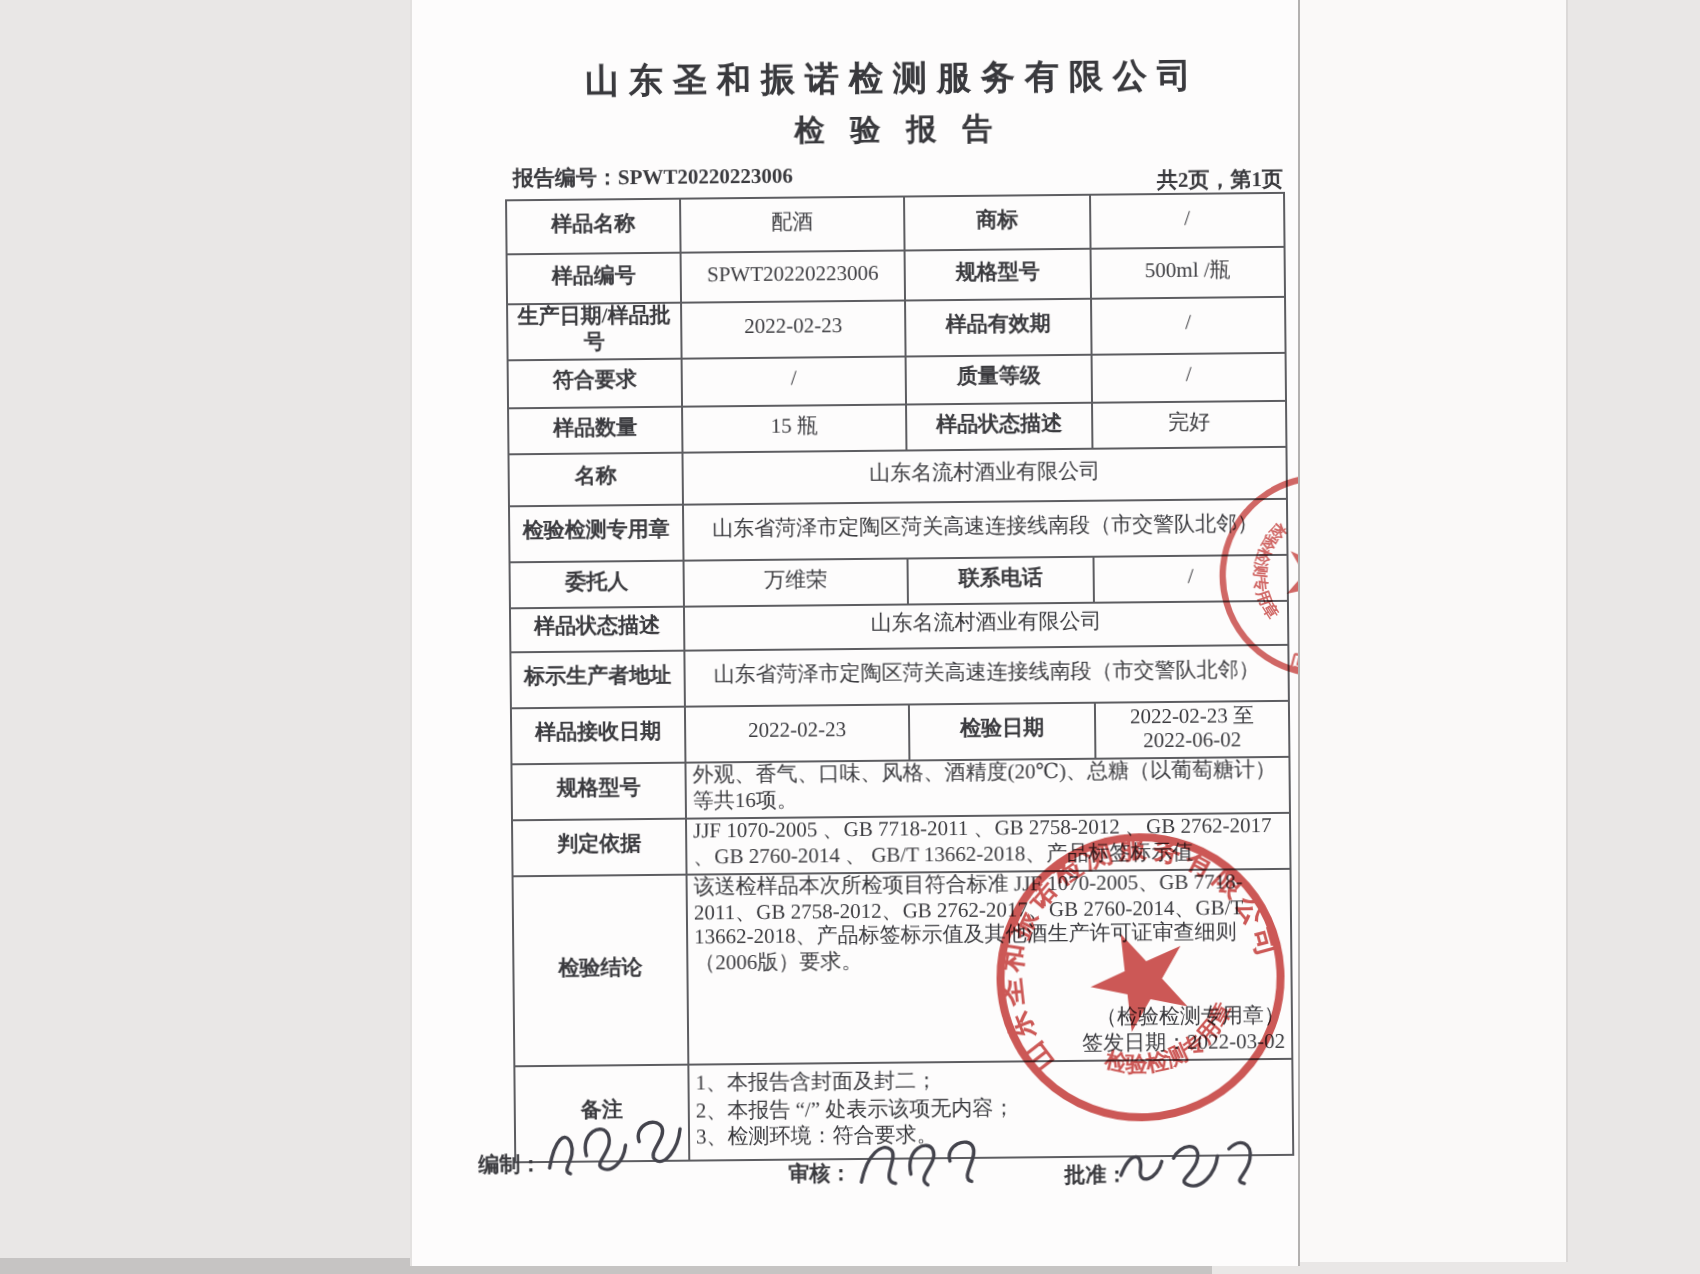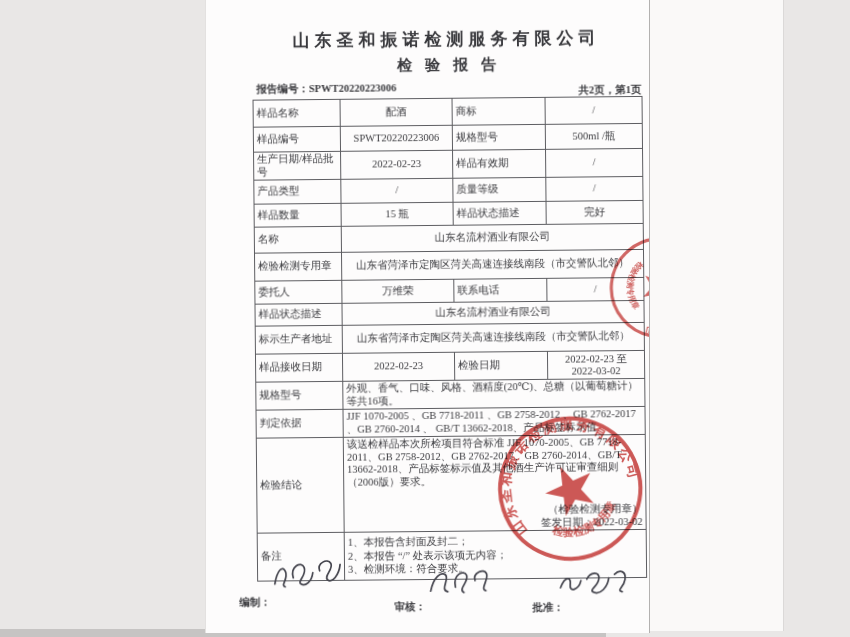--- a/index.html
+++ b/index.html
@@ -23,30 +23,30 @@
                 font-size:15px;font-weight:bold;letter-spacing:13px;text-indent:13px;color:#39393d;}
   .report-no{position:absolute;left:52px;top:81px;font-size:10.5px;font-weight:bold;}
   .page-info{position:absolute;left:48px;top:85px;width:389px;text-align:right;
              font-size:10.5px;font-weight:bold;}
 
   
   table.report{position:absolute;left:48px;top:98px;width:389px;border-collapse:collapse;
                table-layout:fixed;font-size:10.5px;color:#3b3b3f;}
   table.report td{border:1px solid #5d5d61;padding:1px 3px;vertical-align:middle;
                   overflow:hidden;line-height:12.5px;}
-  td.lab{text-align:left;}
+  td.lab{text-align:center;font-weight:bold;}
   td.val{text-align:center;}
   td.txt{text-align:left;vertical-align:top;padding:3px 6px;line-height:13px;}
   .two-line div{text-align:center;line-height:12px;}
   .seal-note-line{text-align:right;margin-top:16px;line-height:13px;}
   .issue-line{text-align:right;line-height:13px;}
   .note-line{line-height:13.5px;}
 
   
-  .sig-label{position:absolute;font-size:10.5px;font-weight:bold;color:#3b3b3f;margin-top:20px;}
+  .sig-label{position:absolute;font-size:10.5px;font-weight:bold;color:#3b3b3f;}
   .sig{position:absolute;}
   .sig svg path{fill:none;stroke:#43434c;stroke-width:1.7;stroke-linecap:round;}
 
   
   .stamp{position:absolute;mix-blend-mode:multiply;opacity:0.88;}
   .stamp svg{overflow:visible;}
   .stamp-big{left:282px;top:410px;width:160px;height:160px;transform:rotate(-24deg);}
   .stamp-edge{left:398px;top:234px;width:112px;height:112px;transform:rotate(96deg);opacity:0.8;}
   .stamp text{font-family:"Liberation Sans","DejaVu Sans",sans-serif;font-weight:bold;
               fill:#c5413e;}
@@ -86,21 +86,21 @@
           <td class="lab">规格型号</td>
           <td class="val">500ml /瓶</td>
         </tr>
         <tr style="height:25px">
           <td class="lab">生产日期/样品批号</td>
           <td class="val">2022-02-23</td>
           <td class="lab">样品有效期</td>
           <td class="val">/</td>
         </tr>
         <tr style="height:24px">
-          <td class="lab">产品类型</td>
+          <td class="lab">符合要求</td>
           <td class="val">/</td>
           <td class="lab">质量等级</td>
           <td class="val">/</td>
         </tr>
         <tr style="height:23px">
           <td class="lab">样品数量</td>
           <td class="val">15 瓶</td>
           <td class="lab">样品状态描述</td>
           <td class="val">完好</td>
         </tr>
@@ -125,21 +125,21 @@
         <tr style="height:28px">
           <td class="lab">标示生产者地址</td>
           <td class="val" colspan="3">山东省菏泽市定陶区菏关高速连接线南段（市交警队北邻）</td>
         </tr>
         <tr style="height:28px">
           <td class="lab">样品接收日期</td>
           <td class="val">2022-02-23</td>
           <td class="lab">检验日期</td>
           <td class="val two-line">
             <div>2022-02-23 至</div>
-            <div>2022-03-02</div>
+            <div>2022-06-02</div>
           </td>
         </tr>
         <tr style="height:26px">
           <td class="lab">规格型号</td>
           <td class="txt" colspan="3">外观、香气、口味、风格、酒精度(20℃)、总糖（以葡萄糖计）等共16项。</td>
         </tr>
         <tr style="height:27px">
           <td class="lab">判定依据</td>
           <td class="txt" colspan="3">JJF 1070-2005 、GB 7718-2011 、GB 2758-2012 、GB 2762-2017 、GB 2760-2014 、 GB/T 13662-2018、产品标签标示值</td>
         </tr>

